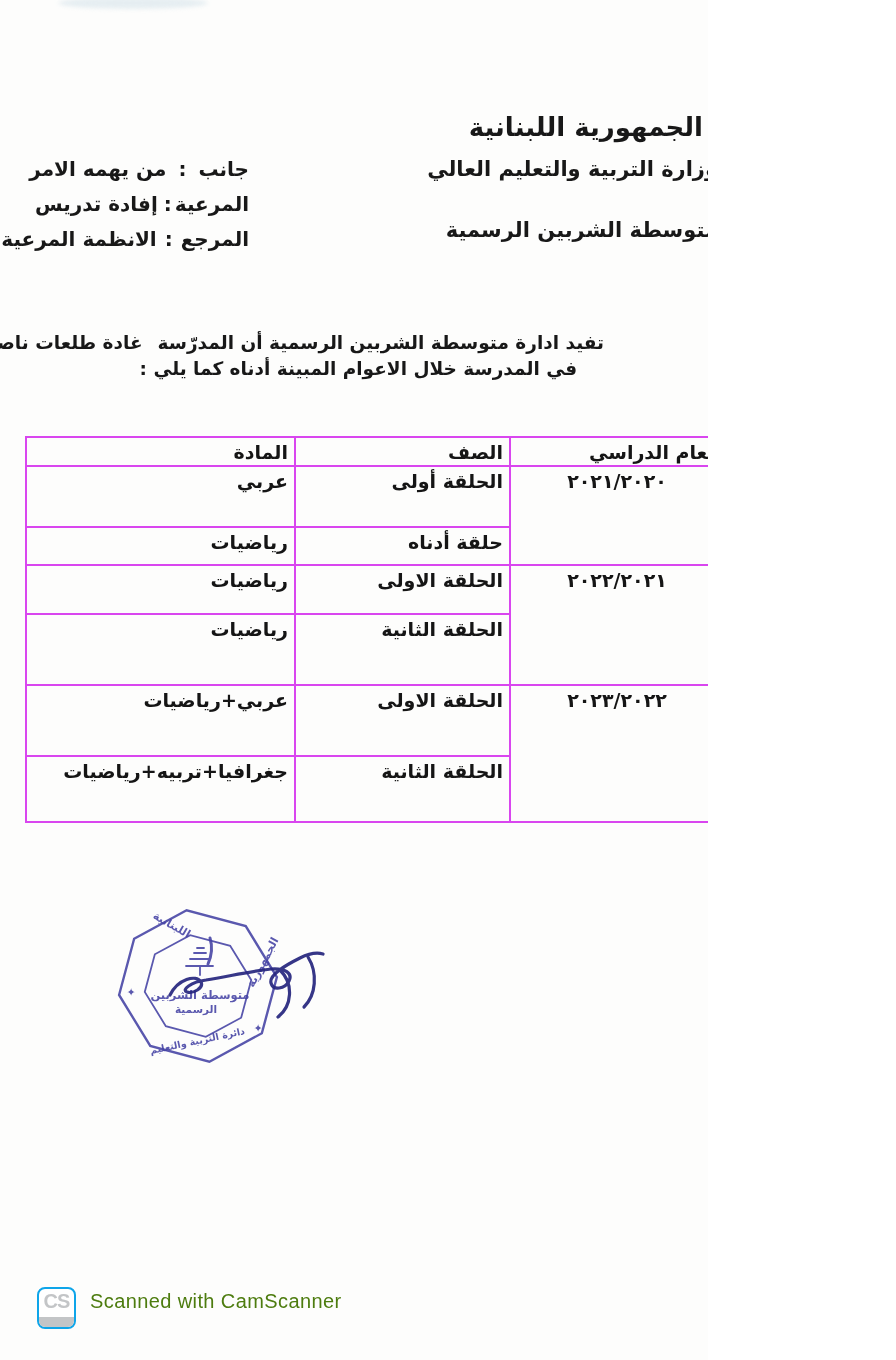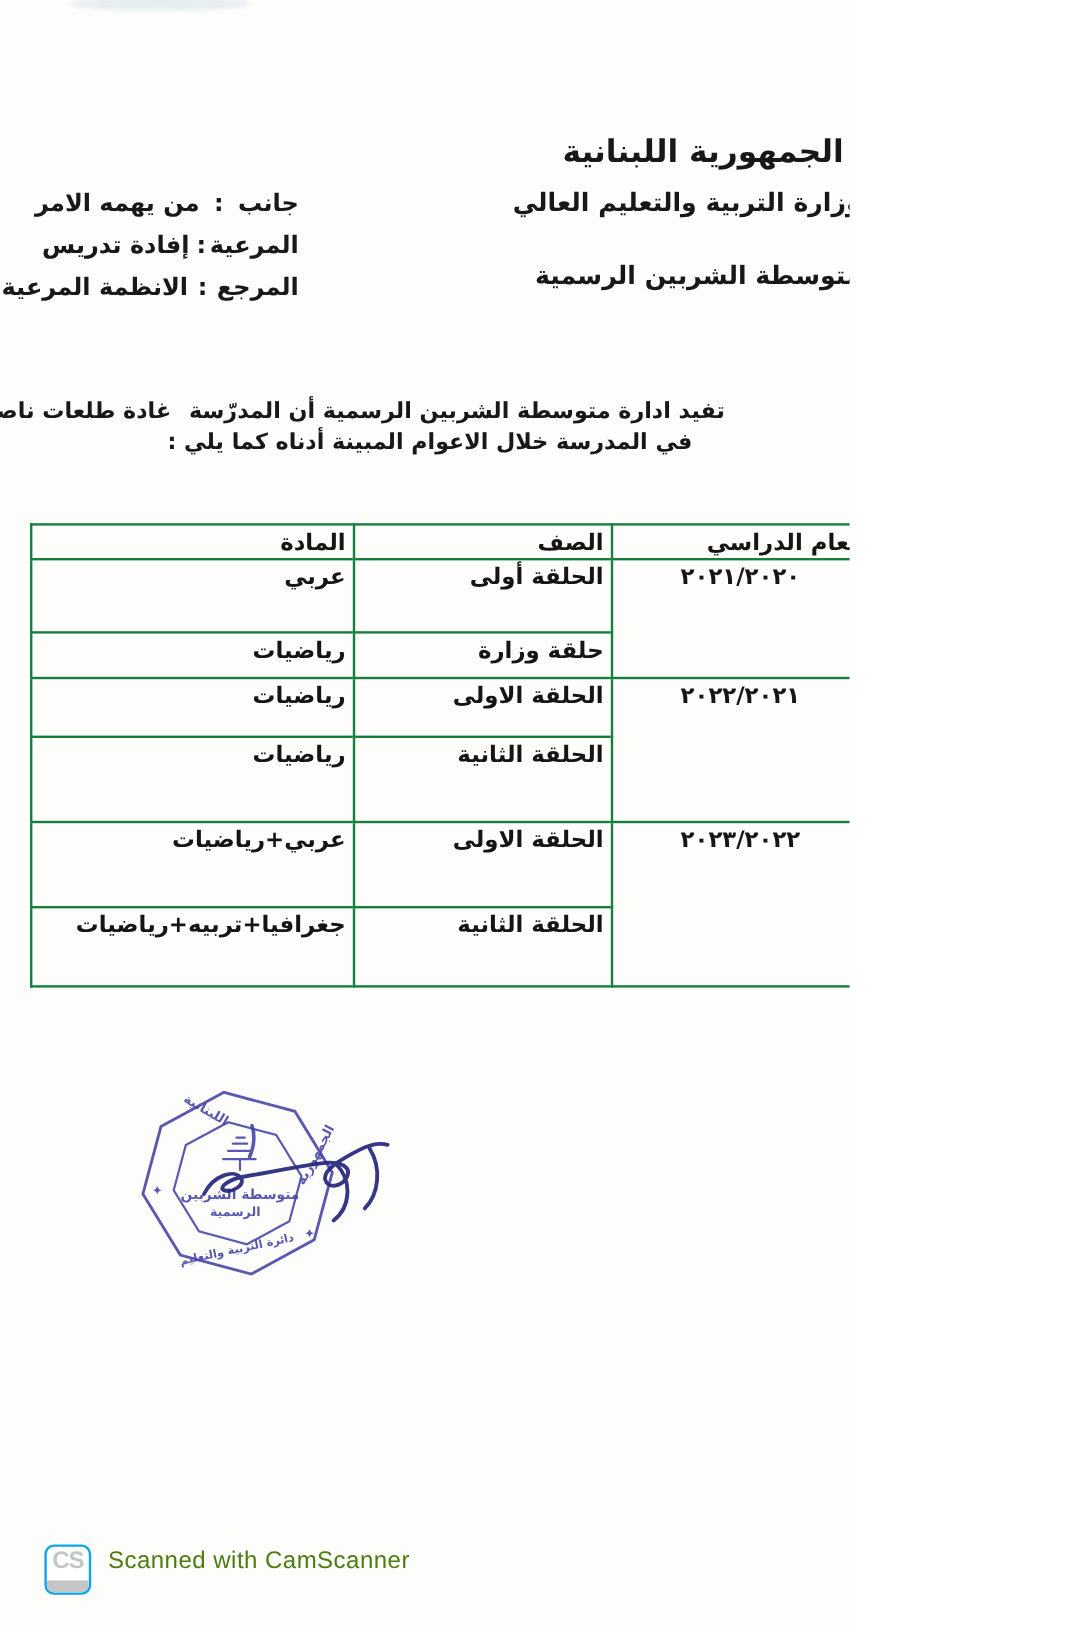--- a/index.html
+++ b/index.html
@@ -25,21 +25,21 @@
   .body-par{position:absolute;top:330px;right:104px;width:710px;direction:rtl;
             text-align:right;font-weight:bold;font-size:18.5px;line-height:26px;}
   .body-par .line{white-space:nowrap;}
   .body-par .line2{padding-right:27px;}
   .teacher-name{margin:0 15px;}
   
   table.rec{position:absolute;top:436px;left:25px;width:702px;direction:rtl;
             border-collapse:collapse;table-layout:fixed;
             font-weight:bold;color:#151515;}
   table.rec th,table.rec td{
-    border:2px solid #15803d;vertical-align:top;white-space:nowrap;
+    border:2px solid #d946ef;vertical-align:top;white-space:nowrap;
     font-size:19px;padding:3px 6px 0 2px;overflow:hidden;margin-top:25px;
   }
   table.rec thead tr{height:29px;}
   th.h-year{text-align:right;padding-right:10px;}
   th.h-grade{text-align:right;padding-right:22px;}
   th.h-subject{text-align:right;padding-right:8px;}
   td.c-year{text-align:center;font-size:17.5px;padding-top:7px;letter-spacing:1px;}
   td.c-grade{text-align:right;padding-right:4px;}
   td.c-subject{text-align:right;padding-right:13px;padding-top:8px;}
   tr.h1{height:61px;} tr.h2{height:38px;} tr.h3{height:49px;}
@@ -111,21 +111,21 @@
         <th class="h-subject">المادة</th>
       </tr>
     </thead>
     <tbody>
       <tr class="h1">
         <td class="c-year" rowspan="2">٢٠٢١/٢٠٢٠</td>
         <td class="c-grade">الحلقة أولى</td>
         <td class="c-subject">عربي</td>
       </tr>
       <tr class="h2">
-        <td class="c-grade">حلقة وزارة</td>
+        <td class="c-grade">حلقة أدناه</td>
         <td class="c-subject">رياضيات</td>
       </tr>
       <tr class="h3">
         <td class="c-year" rowspan="2">٢٠٢٢/٢٠٢١</td>
         <td class="c-grade">الحلقة الاولى</td>
         <td class="c-subject">رياضيات</td>
       </tr>
       <tr class="h4">
         <td class="c-grade">الحلقة الثانية</td>
         <td class="c-subject">رياضيات</td>

